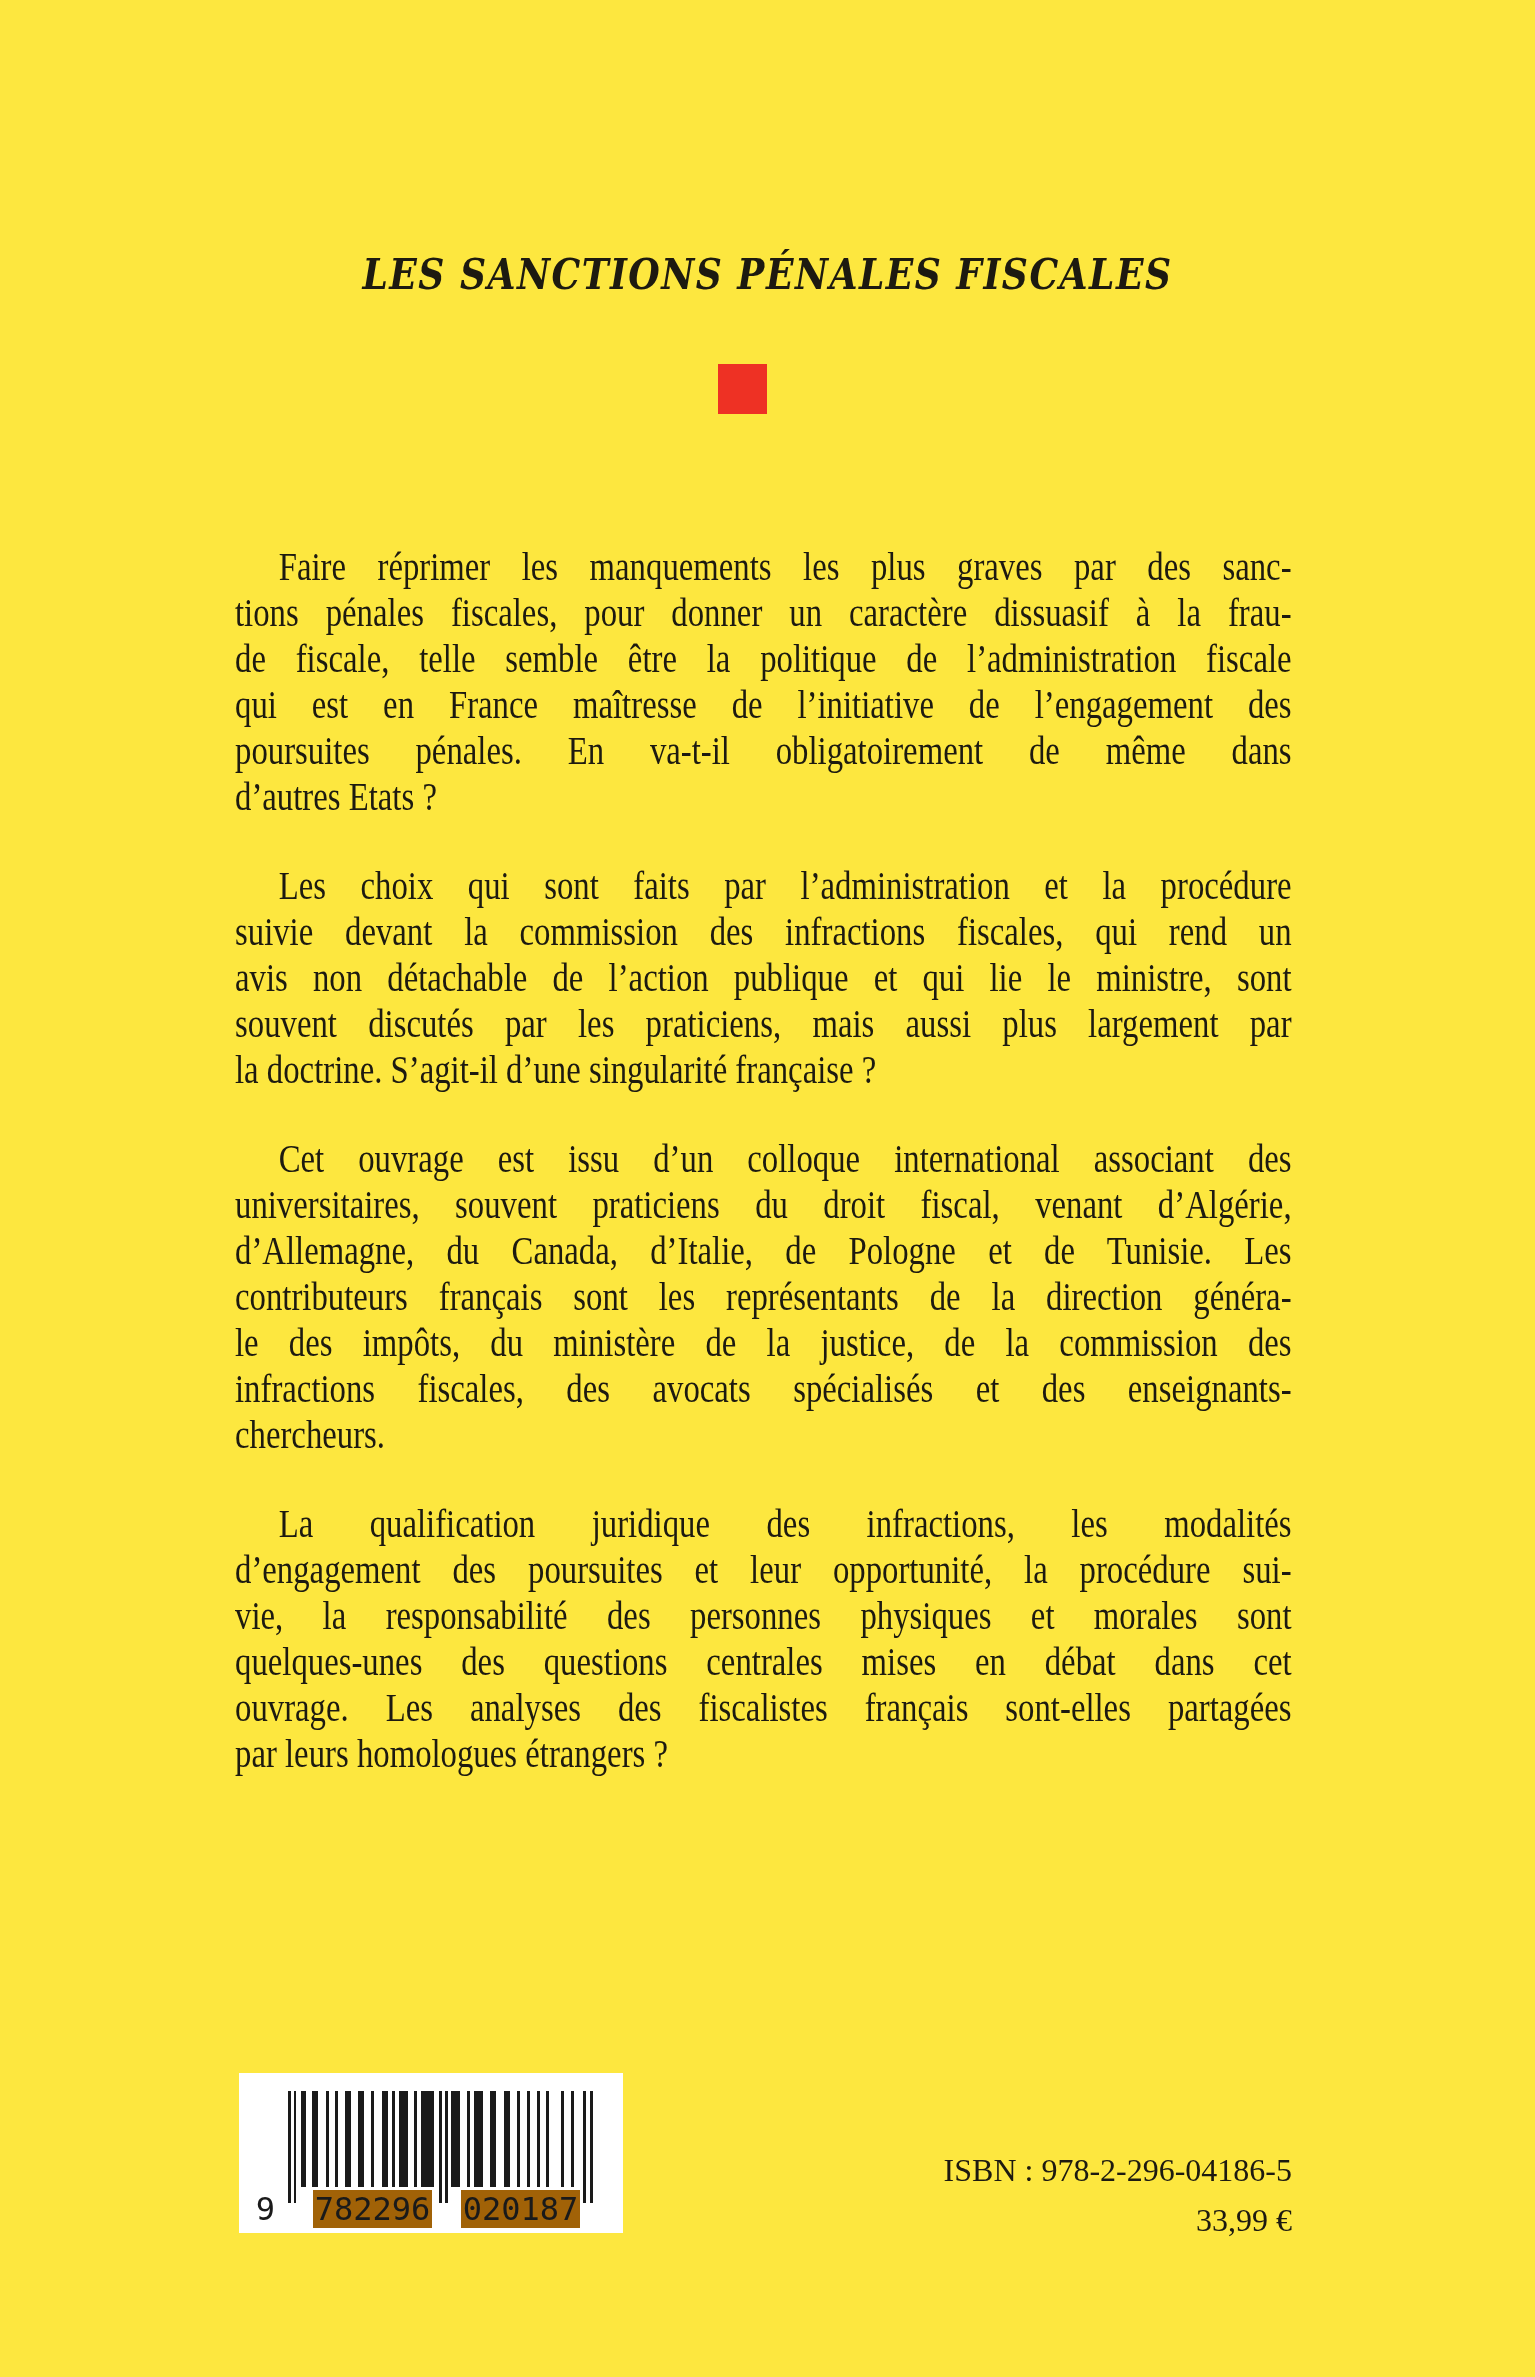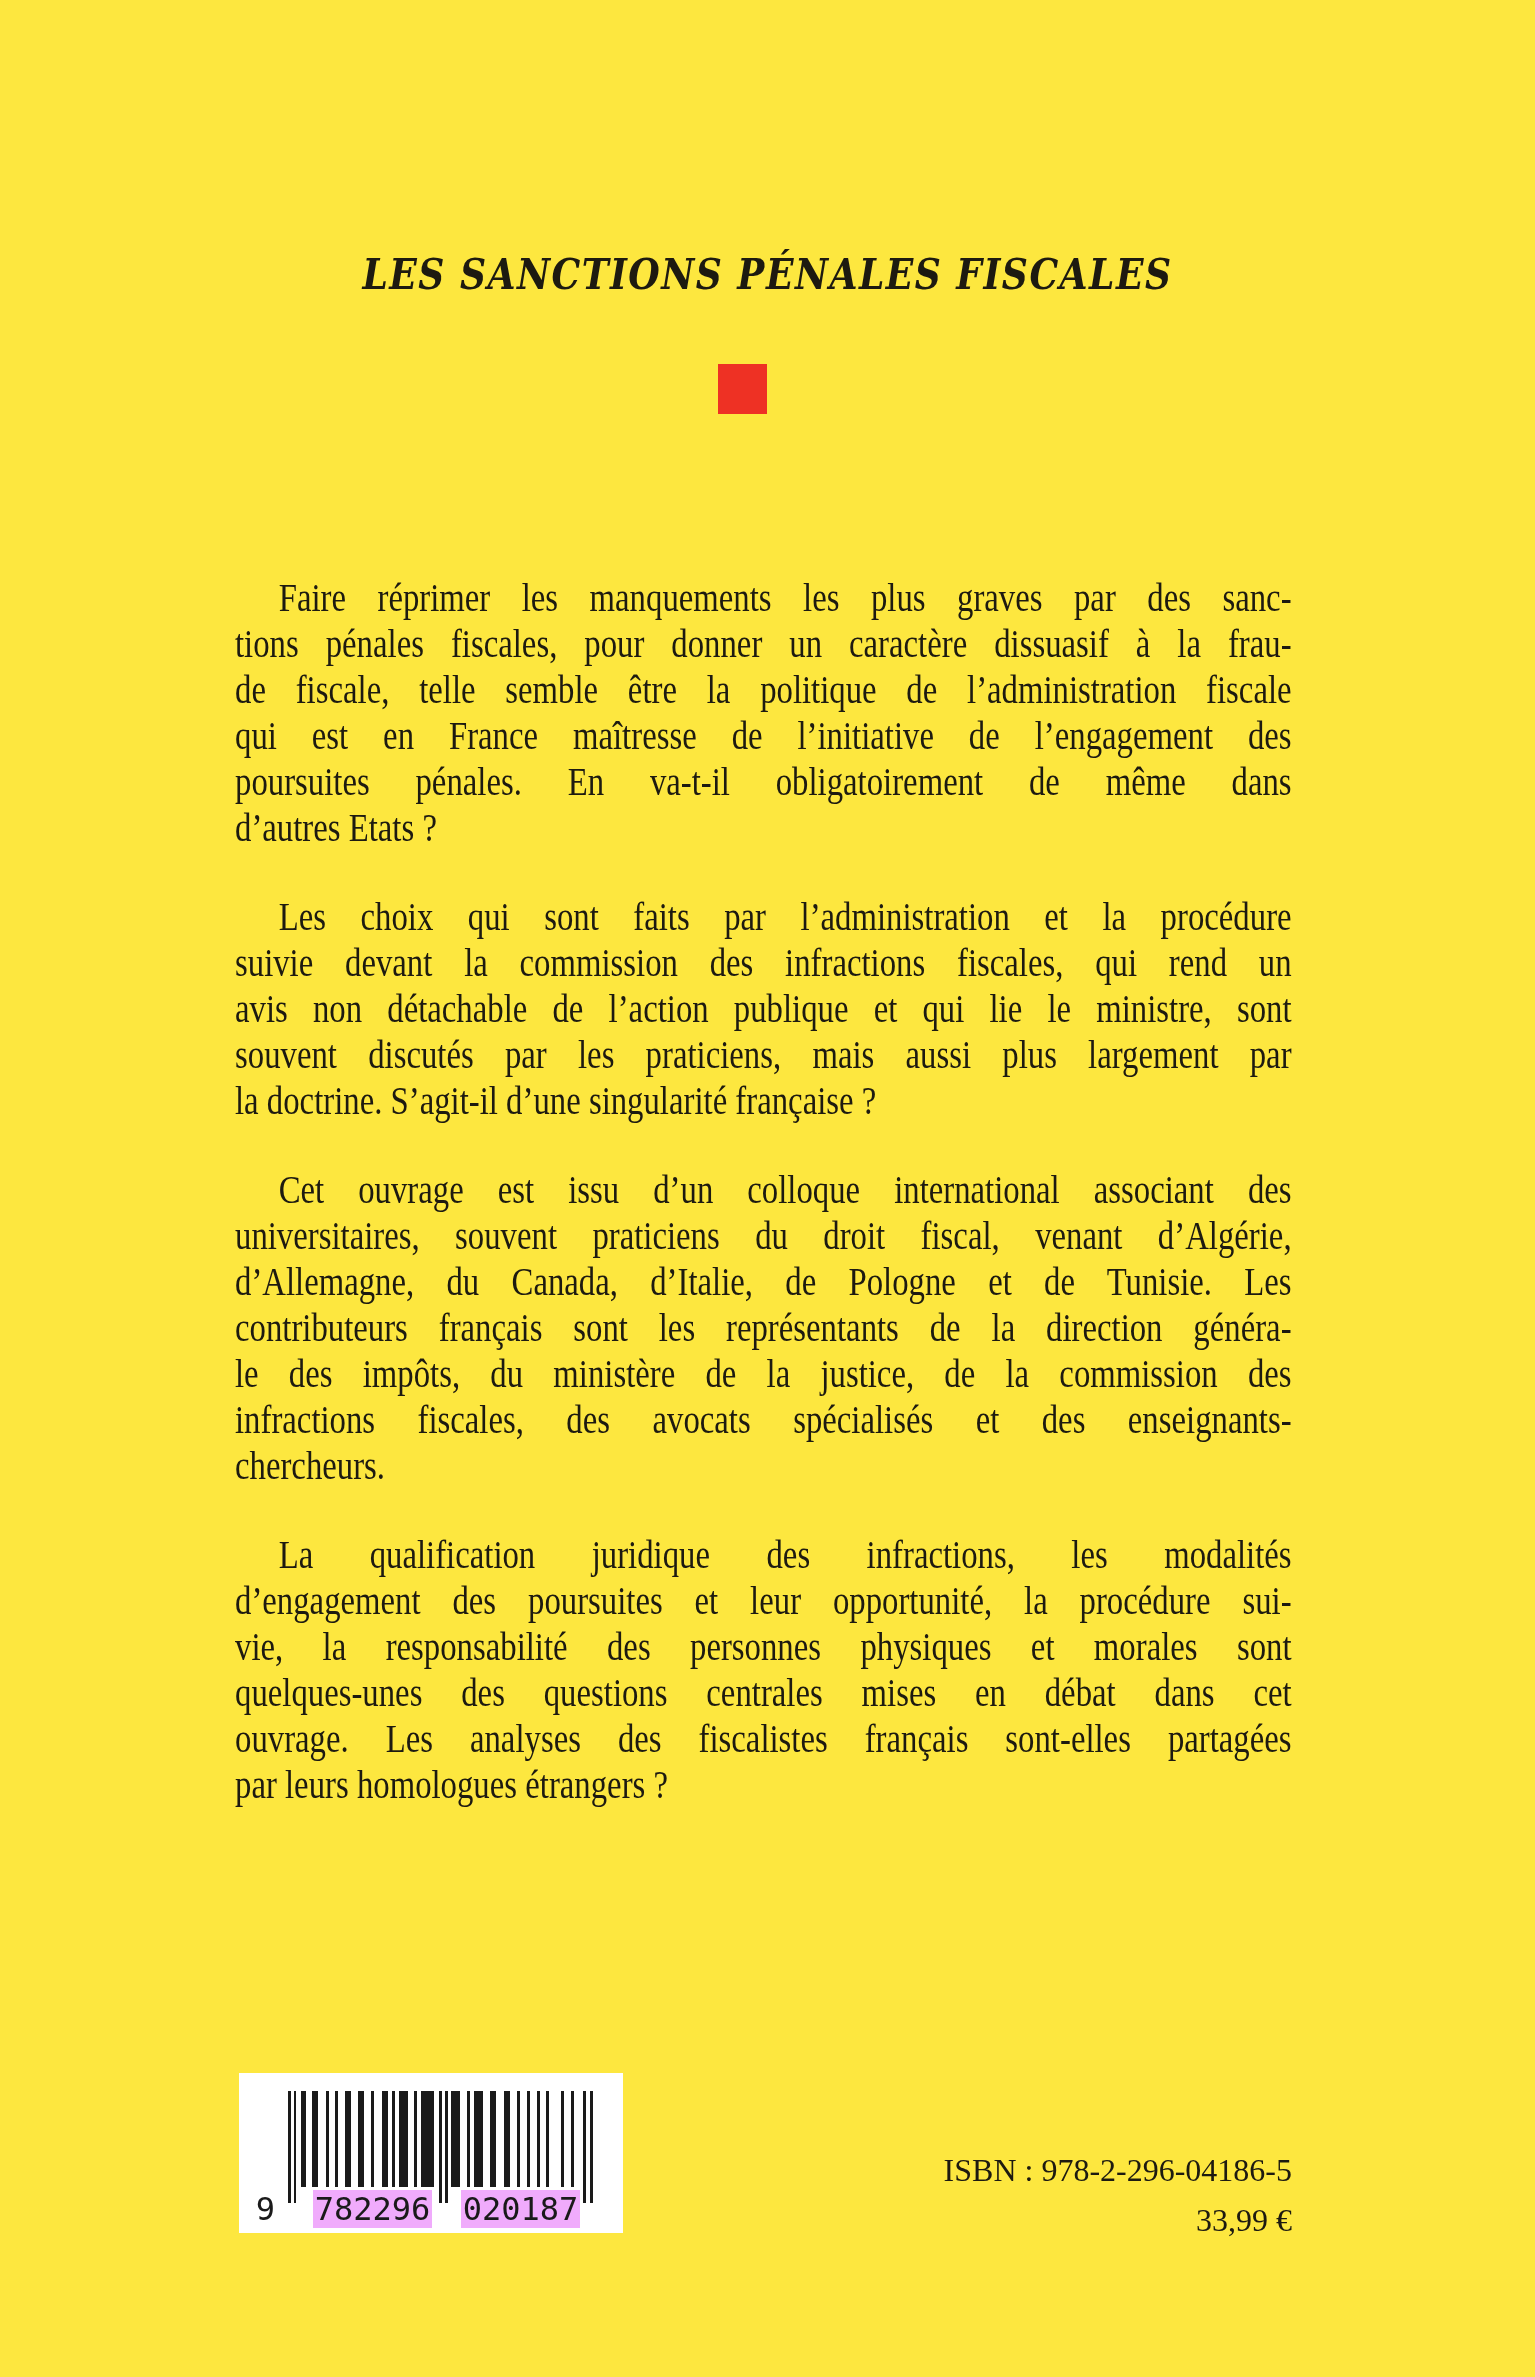--- a/index.html
+++ b/index.html
@@ -15,21 +15,21 @@
     text-align: center;
     font-family: "DejaVu Serif", "Liberation Serif", serif;
     font-style: italic; font-size: 42px; letter-spacing: 1.7px;
     transform: scaleX(0.86);
   }
   .red-square {
     position: absolute; left: 718px; top: 364px;
     width: 49px; height: 50px; background: #ee3124;
   }
   .body-text {
-    position: absolute; left: 235px; width: 1057px; top: 544px; margin-top: 31px;
+    position: absolute; left: 235px; width: 1057px; top: 544px;
   }
   .para { margin: 0 0 43px 0; }
   .line {
     display: block; height: 46px; line-height: 46px;
     font-size: 39px; white-space: nowrap;
     text-align: justify; text-align-last: justify;
     transform: scaleX(0.84); transform-origin: left center;
     width: 119%;
   }
   .line.last { text-align-last: left; }
@@ -38,21 +38,21 @@
     position: absolute; left: 239px; top: 2073px;
     width: 384px; height: 160px; background: #ffffff;
   }
   .bars {
     position: absolute; left: 49px; top: 17.6px; height: 130px; width: 306px;
   }
   .bar { position: absolute; top: 0; background: #1a1a1a; }
   .barcode-digits {
     position: absolute; top: 117px; height: 38px;
     font-family: "DejaVu Sans Mono", monospace; font-size: 32px;
-    line-height: 38px; background: #f0abfc; color: #1a1a1a; padding: 0 1.7px;
+    line-height: 38px; background: #a16207; color: #1a1a1a; padding: 0 1.7px;
   }
   .isbn {
     position: absolute; right: 243px; top: 2152px;
     font-size: 32px; white-space: nowrap;
   }
   .price {
     position: absolute; right: 243px; top: 2202px;
     font-size: 32px; white-space: nowrap;
   }
 </style>

